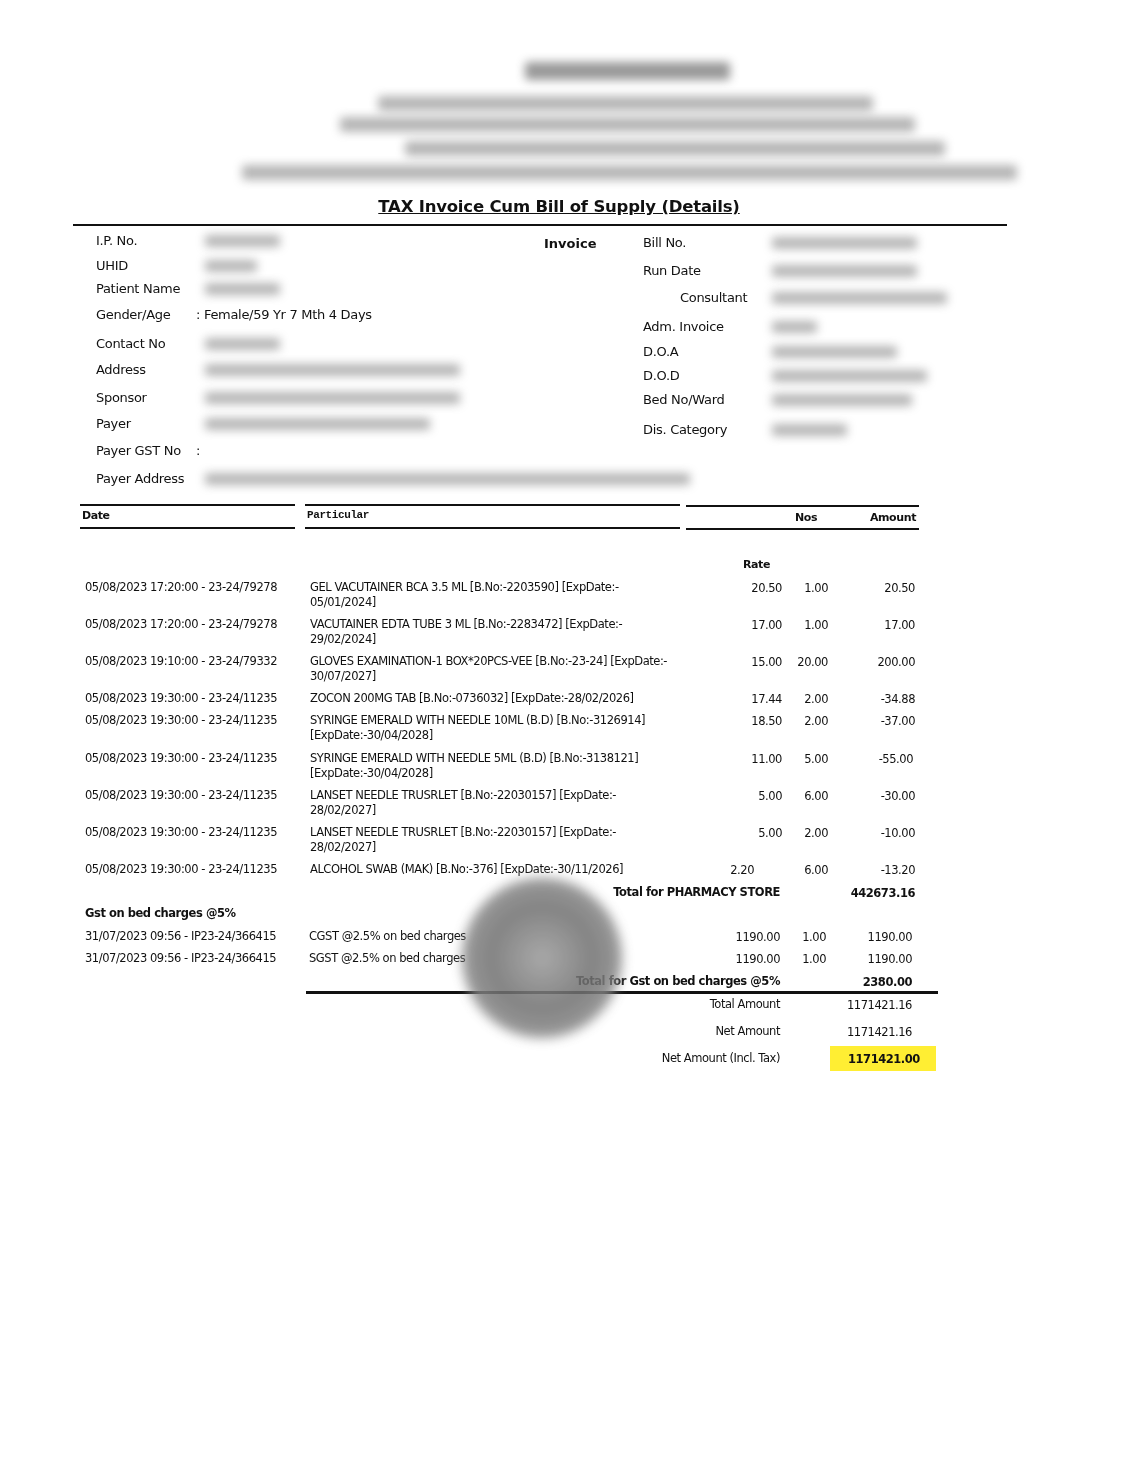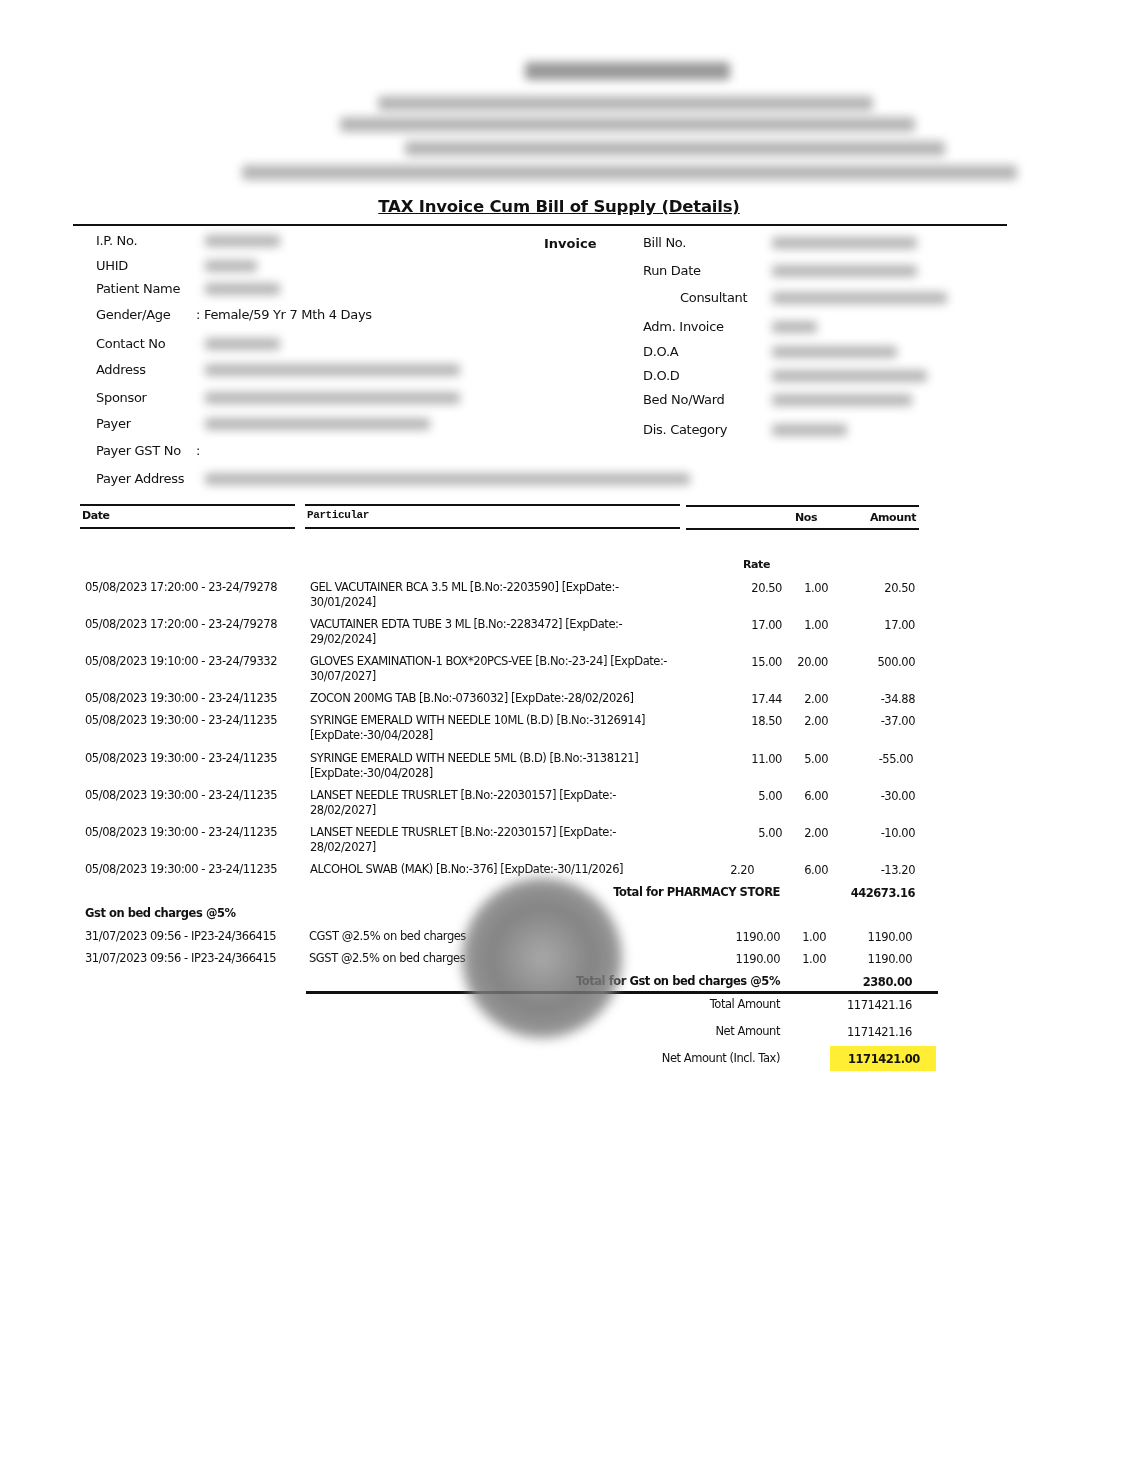--- a/index.html
+++ b/index.html
@@ -86,36 +86,36 @@
 <div class="abs hdr num" style="left:720px;top:511px;width:50px;margin-top:47px;">Rate</div>
 <div class="abs hdr" style="left:795px;top:511px;">Nos</div>
 <div class="abs hdr num" style="left:840px;top:511px;width:76px;">Amount</div>
 <div class="rule" style="left:80px;top:527px;width:215px;height:2px;"></div>
 <div class="rule" style="left:305px;top:527px;width:375px;height:2px;"></div>
 <div class="rule" style="left:686px;top:528px;width:233px;height:2px;"></div>
 
 <div id="rows">
     <div class="abs cell " style="left: 85px; top: 579px;">05/08/2023 17:20:00 - 23-24/79278</div>
     <div class="abs cell " style="left: 310px; top: 579px;">GEL VACUTAINER BCA 3.5 ML [B.No:-2203590] [ExpDate:-</div>
-    <div class="abs cell " style="left: 310px; top: 594px;">30/01/2024]</div>
+    <div class="abs cell " style="left: 310px; top: 594px;">05/01/2024]</div>
     <div class="abs cell num" style="left: 720px; top: 580px; width: 62px;">20.50</div>
     <div class="abs cell num" style="left: 790px; top: 580px; width: 38px;">1.00</div>
     <div class="abs cell num" style="left: 830px; top: 580px; width: 85px;">20.50</div>
     <div class="abs cell " style="left: 85px; top: 616px;">05/08/2023 17:20:00 - 23-24/79278</div>
     <div class="abs cell " style="left: 310px; top: 616px;">VACUTAINER EDTA TUBE 3 ML [B.No:-2283472] [ExpDate:-</div>
     <div class="abs cell " style="left: 310px; top: 631px;">29/02/2024]</div>
     <div class="abs cell num" style="left: 720px; top: 617px; width: 62px;">17.00</div>
     <div class="abs cell num" style="left: 790px; top: 617px; width: 38px;">1.00</div>
     <div class="abs cell num" style="left: 830px; top: 617px; width: 85px;">17.00</div>
     <div class="abs cell " style="left: 85px; top: 653px;">05/08/2023 19:10:00 - 23-24/79332</div>
     <div class="abs cell " style="left: 310px; top: 653px;">GLOVES EXAMINATION-1 BOX*20PCS-VEE [B.No:-23-24] [ExpDate:-</div>
     <div class="abs cell " style="left: 310px; top: 668px;">30/07/2027]</div>
     <div class="abs cell num" style="left: 720px; top: 654px; width: 62px;">15.00</div>
     <div class="abs cell num" style="left: 790px; top: 654px; width: 38px;">20.00</div>
-    <div class="abs cell num" style="left: 830px; top: 654px; width: 85px;">500.00</div>
+    <div class="abs cell num" style="left: 830px; top: 654px; width: 85px;">200.00</div>
     <div class="abs cell " style="left: 85px; top: 690px;">05/08/2023 19:30:00 - 23-24/11235</div>
     <div class="abs cell " style="left: 310px; top: 690px;">ZOCON 200MG TAB [B.No:-0736032] [ExpDate:-28/02/2026]</div>
     <div class="abs cell num" style="left: 720px; top: 691px; width: 62px;">17.44</div>
     <div class="abs cell num" style="left: 790px; top: 691px; width: 38px;">2.00</div>
     <div class="abs cell num" style="left: 830px; top: 691px; width: 85px;">-34.88</div>
     <div class="abs cell " style="left: 85px; top: 712px;">05/08/2023 19:30:00 - 23-24/11235</div>
     <div class="abs cell " style="left: 310px; top: 712px;">SYRINGE EMERALD WITH NEEDLE 10ML (B.D) [B.No:-3126914]</div>
     <div class="abs cell " style="left: 310px; top: 727px;">[ExpDate:-30/04/2028]</div>
     <div class="abs cell num" style="left: 720px; top: 713px; width: 62px;">18.50</div>
     <div class="abs cell num" style="left: 790px; top: 713px; width: 38px;">2.00</div>

